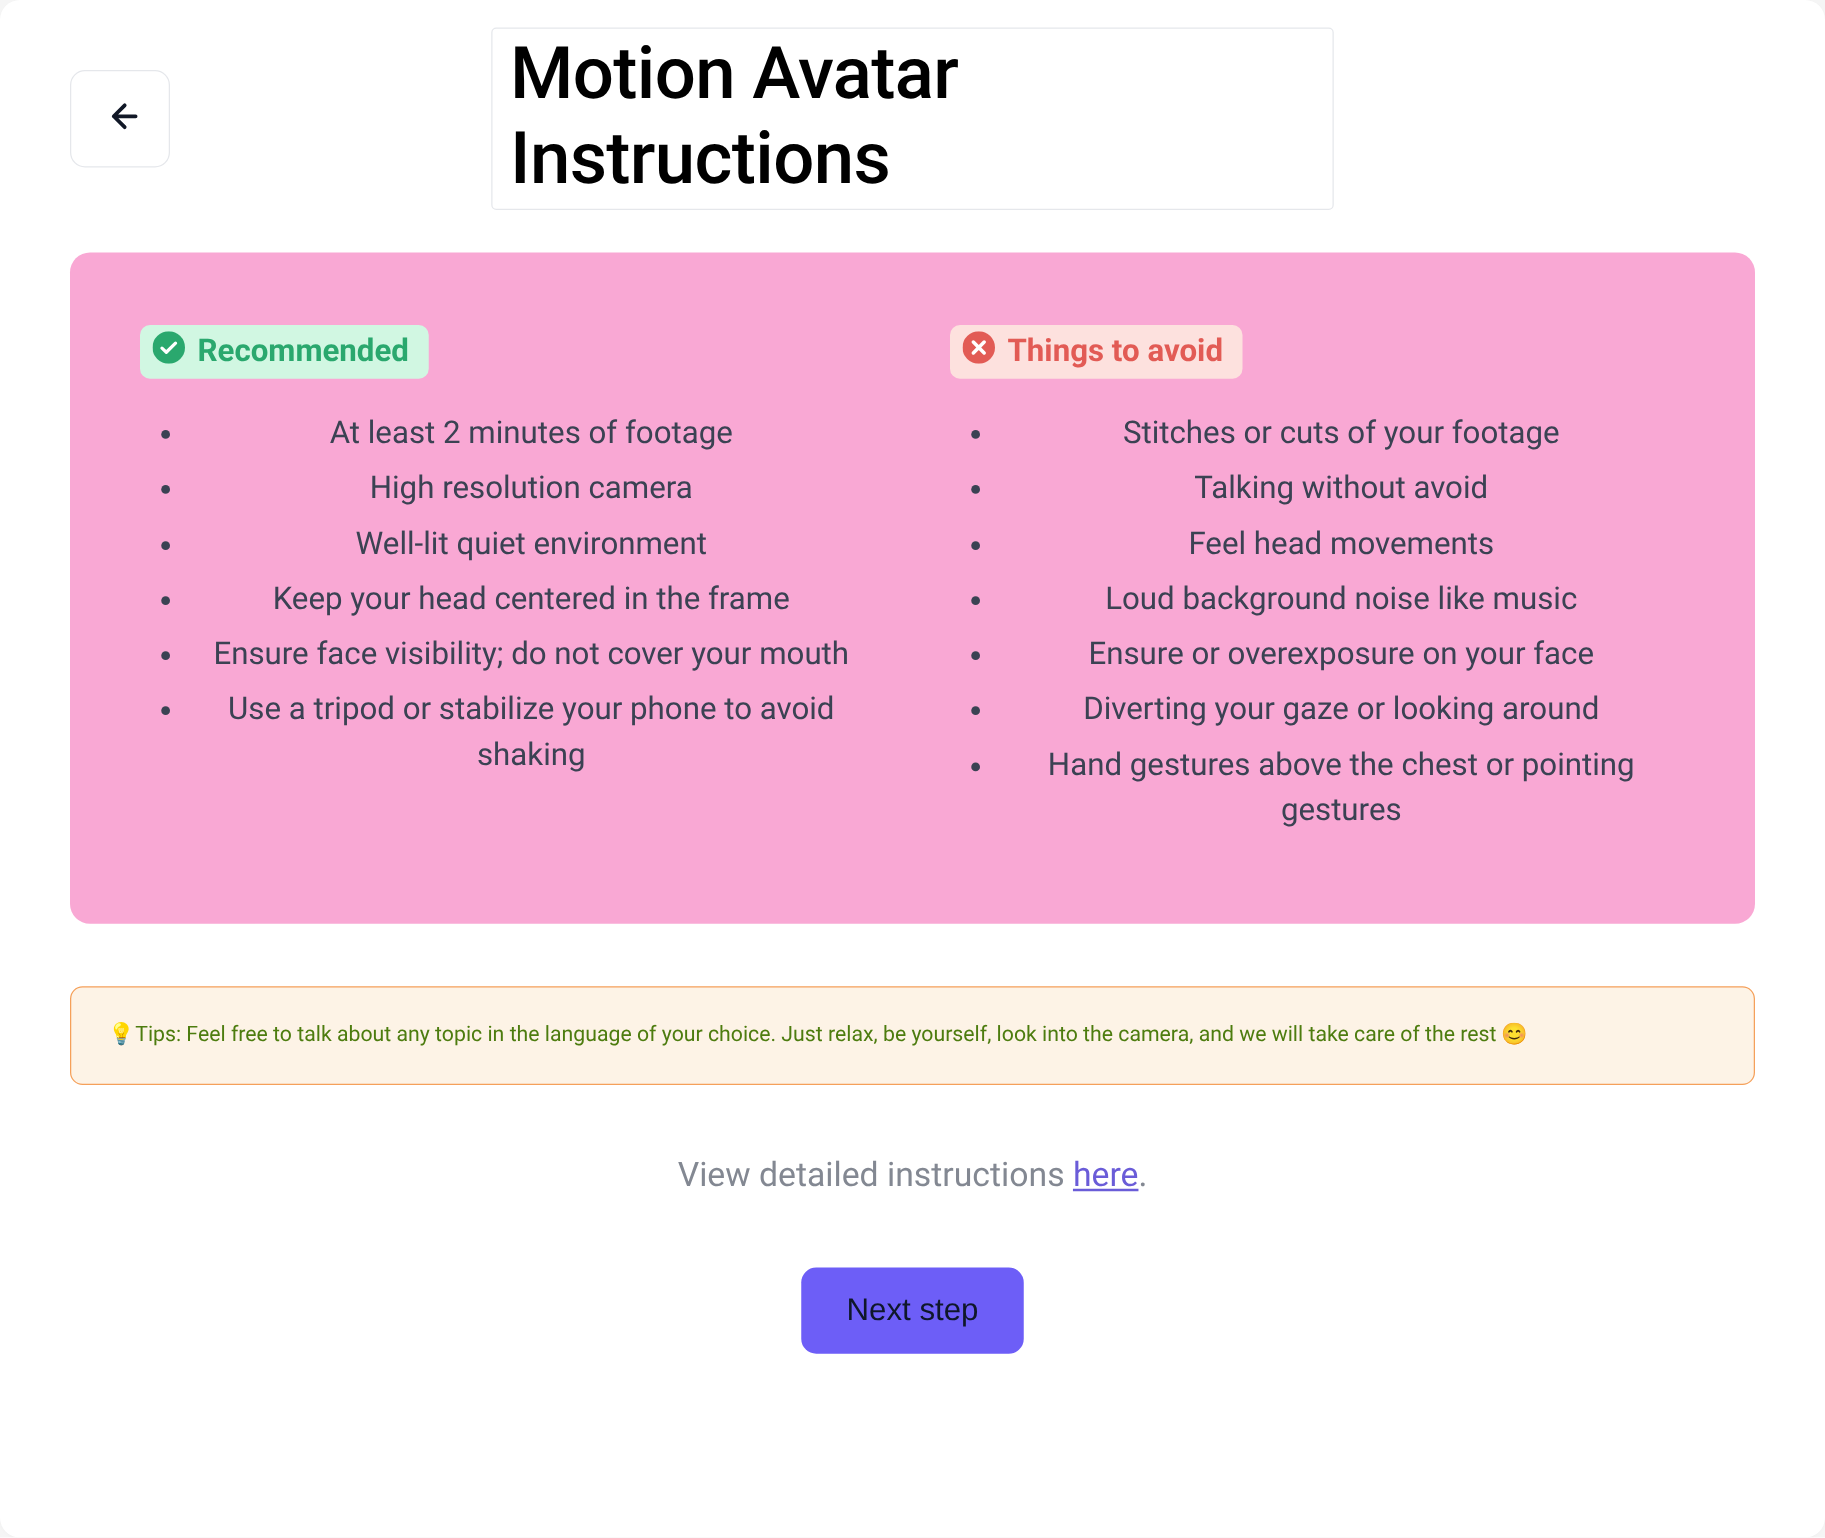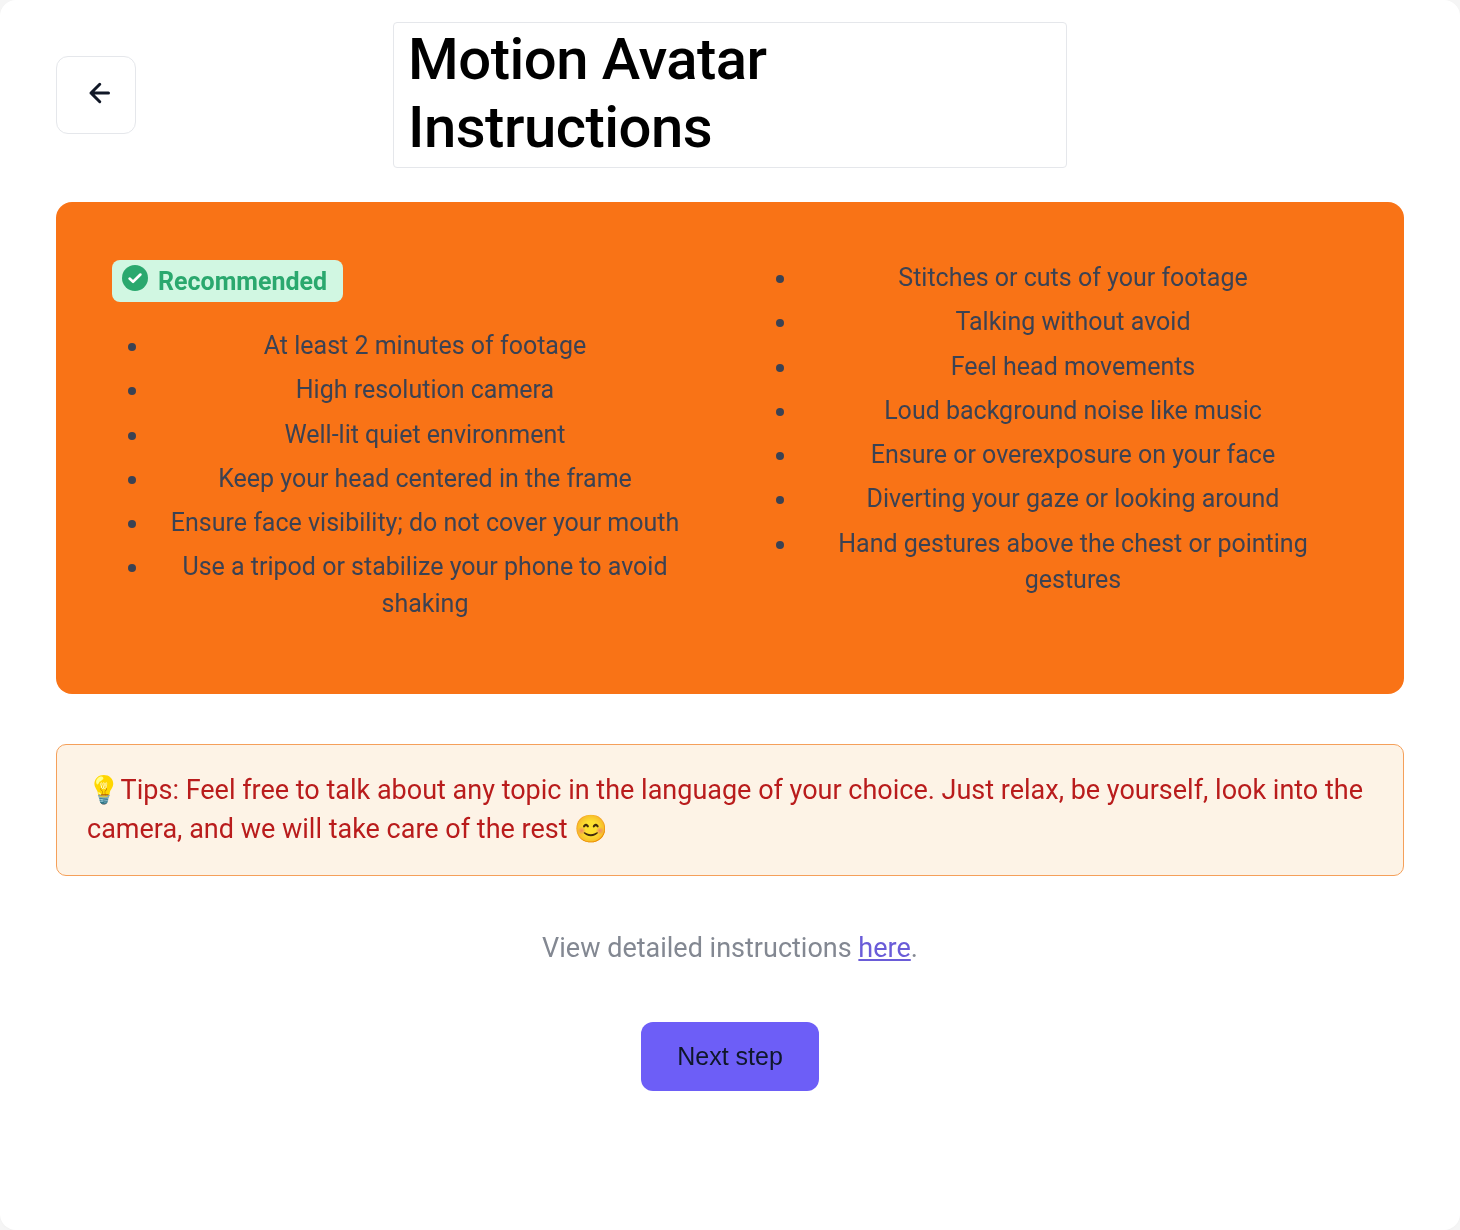--- a/index.html
+++ b/index.html
@@ -51,21 +51,21 @@
     transform: translateX(-50%);
     font-size: 58px;
     font-weight: 500;
     color: #000;
     letter-spacing: -0.5px;
     border: 1px solid #e5e7eb;
     border-radius: 4px;
     padding: 2px 14px 6px 14px;
   }
   .rec-panel {
-    background: #f97316;
+    background: #f9a8d4;
     border-radius: 16px;
     padding: 58px 56px 64px 56px;
     display: flex;
     gap: 60px;
     margin-bottom: 50px;
   }
   .rec-col {
     flex: 1;
   }
   .badge {
@@ -101,23 +101,23 @@
     line-height: 1.45;
     margin-bottom: 8px;
     color: #3b4253;
     text-align: center;
   }
   .tips-box {
     border: 1.5px solid #f5a05a;
     background: #fdf3e6;
     border-radius: 10px;
     padding: 26px 30px;
-    font-size: 27px;
+    font-size: 17px;
     line-height: 1.45;
-    color: #b91c1c;
+    color: #4d7c0f;
     margin-bottom: 56px;
   }
   .detailed-row {
     text-align: center;
     font-size: 27px;
     color: #838892;
     margin-bottom: 58px;
   }
   .detailed-row a {
     color: #6a5cd8;
@@ -171,20 +171,29 @@
         <li>At least 2 minutes of footage</li>
         <li>High resolution camera</li>
         <li>Well-lit quiet environment</li>
         <li>Keep your head centered in the frame</li>
         <li>Ensure face visibility; do not cover your mouth</li>
         <li>Use a tripod or stabilize your phone to avoid shaking</li>
       </ul>
     </div>
 
     <div class="rec-col">
+      <div class="badge badge-red">
+        <span>
+          <svg viewBox="0 0 24 24">
+              <circle cx="12" cy="12" r="12" fill="#e25b55"></circle>
+              <path d="M8 8 L16 16 M16 8 L8 16" stroke="#ffffff" stroke-width="2.6" fill="none" stroke-linecap="round"></path>
+            </svg>
+        </span>
+        <span>Things to avoid</span>
+      </div>
       <ul class="guideline-list">
         <li>Stitches or cuts of your footage</li>
         <li>Talking without avoid</li>
         <li>Feel head movements</li>
         <li>Loud background noise like music</li>
         <li>Ensure or overexposure on your face</li>
         <li>Diverting your gaze or looking around</li>
         <li>Hand gestures above the chest or pointing gestures</li>
       </ul>
     </div>

